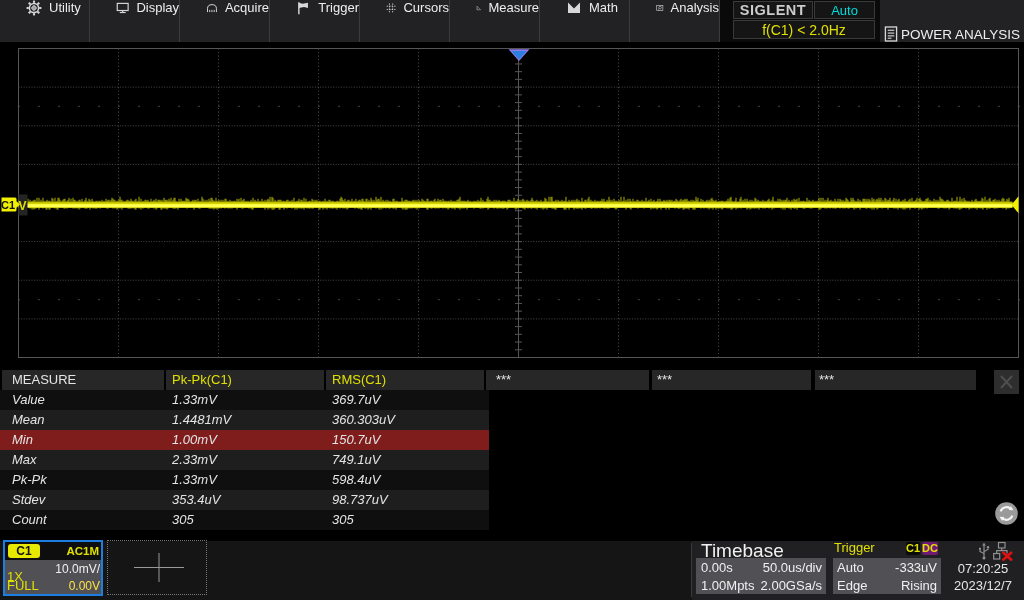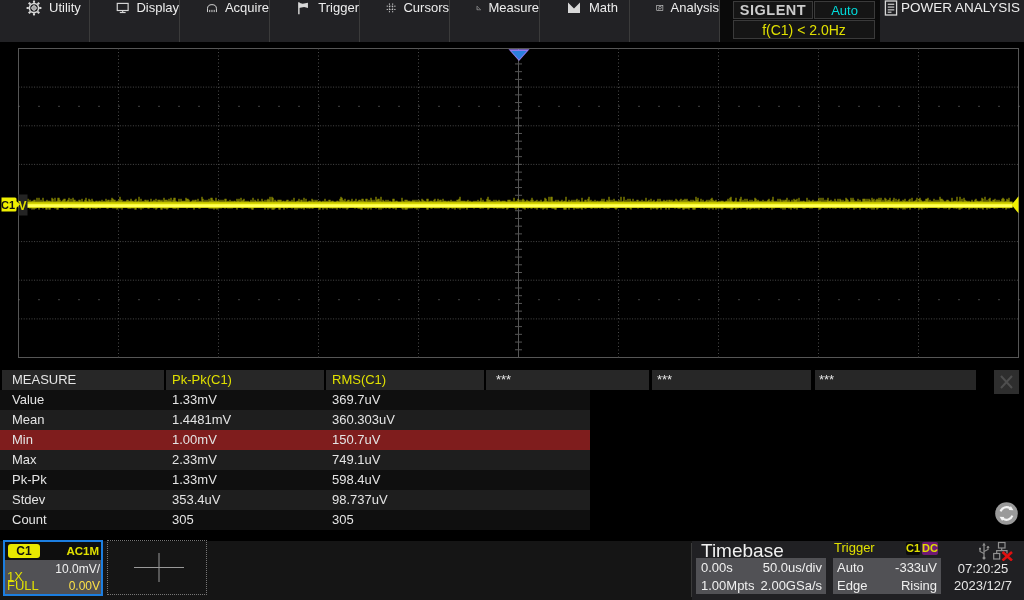--- a/index.html
+++ b/index.html
@@ -4,27 +4,27 @@
 * { margin:0; padding:0; box-sizing:border-box; }
 body { width:1024px; height:600px; background:#000; font-family:"Liberation Sans", sans-serif; overflow:hidden; position:relative; }
 .abs { position:absolute; }
 
 #menubar { position:absolute; left:0; top:0; width:1024px; height:42px; background:#222225; }
 .mitem { position:absolute; top:0; height:42px; display:flex; border-right:1px solid #3b3b3b;padding-left:16px; }
 .mitem svg { margin-left:10px; }
 .mitem span { color:#ededed; font-size:13px; margin-left:7px; }
 #sigzone { position:absolute; left:720px; top:0; width:160px; height:42px; background:#0a0a0a; }
 .sbox { position:absolute; border:1px solid #3a3a3a; background:#151515; display:flex; align-items:center; justify-content:center; }
-#pazone { position:absolute; left:880px; top:0; width:117px; height:42px; background:#222225; display:flex; align-items:flex-start; }
+#pazone { position:absolute; left:880px; top:0; width:117px; height:42px; background:#222225; display:flex; align-items:flex-end; }
 #pazone span { color:#ededed; font-size:13.5px; margin-left:3px; white-space:nowrap; }
 
 #mtable { position:absolute; left:0; top:370px; width:1024px; }
 .hcell { position:absolute; top:0; height:20px; background:#272727; }
 .hlabel { position:absolute; font-size:13px; line-height:20px; }
-.trow { position:absolute; left:0; width:590px; height:20px; }
+.trow { position:absolute; left:0; width:489px; height:20px;font-style:italic; }
 .trow div { position:absolute; font-size:13px; line-height:20px; color:#e4e4e4; }
 
 #botbar { position:absolute; left:0; top:541px; width:1024px; height:59px; background:#151515; }
 </style></head>
 <body>
 
 <div id="menubar">
 <div class="mitem" style="left:0px; width:90px;">
       <svg width="16" height="16" viewBox="0 0 16 16">
 <g stroke="#d8d8d8" fill="none">

